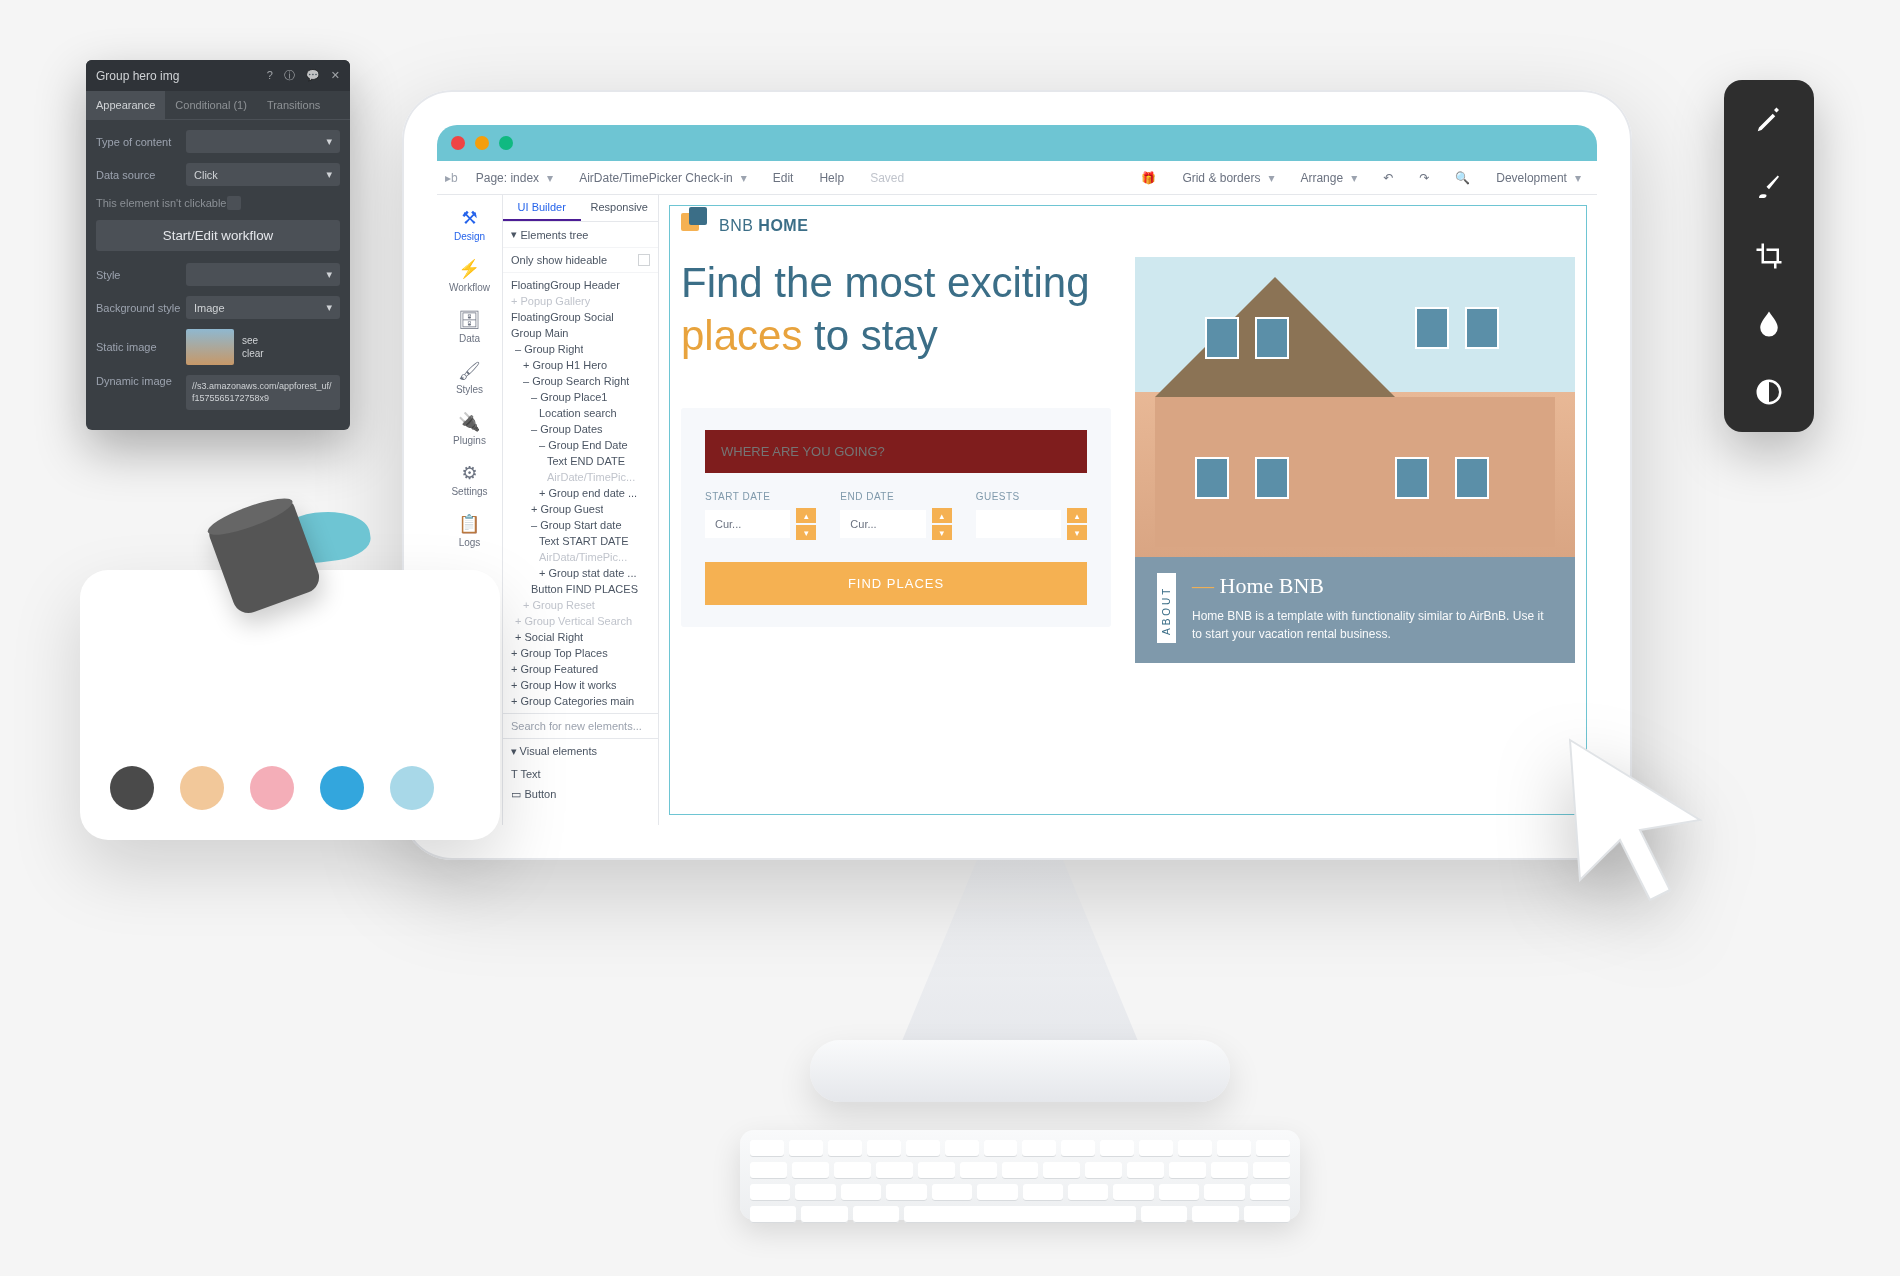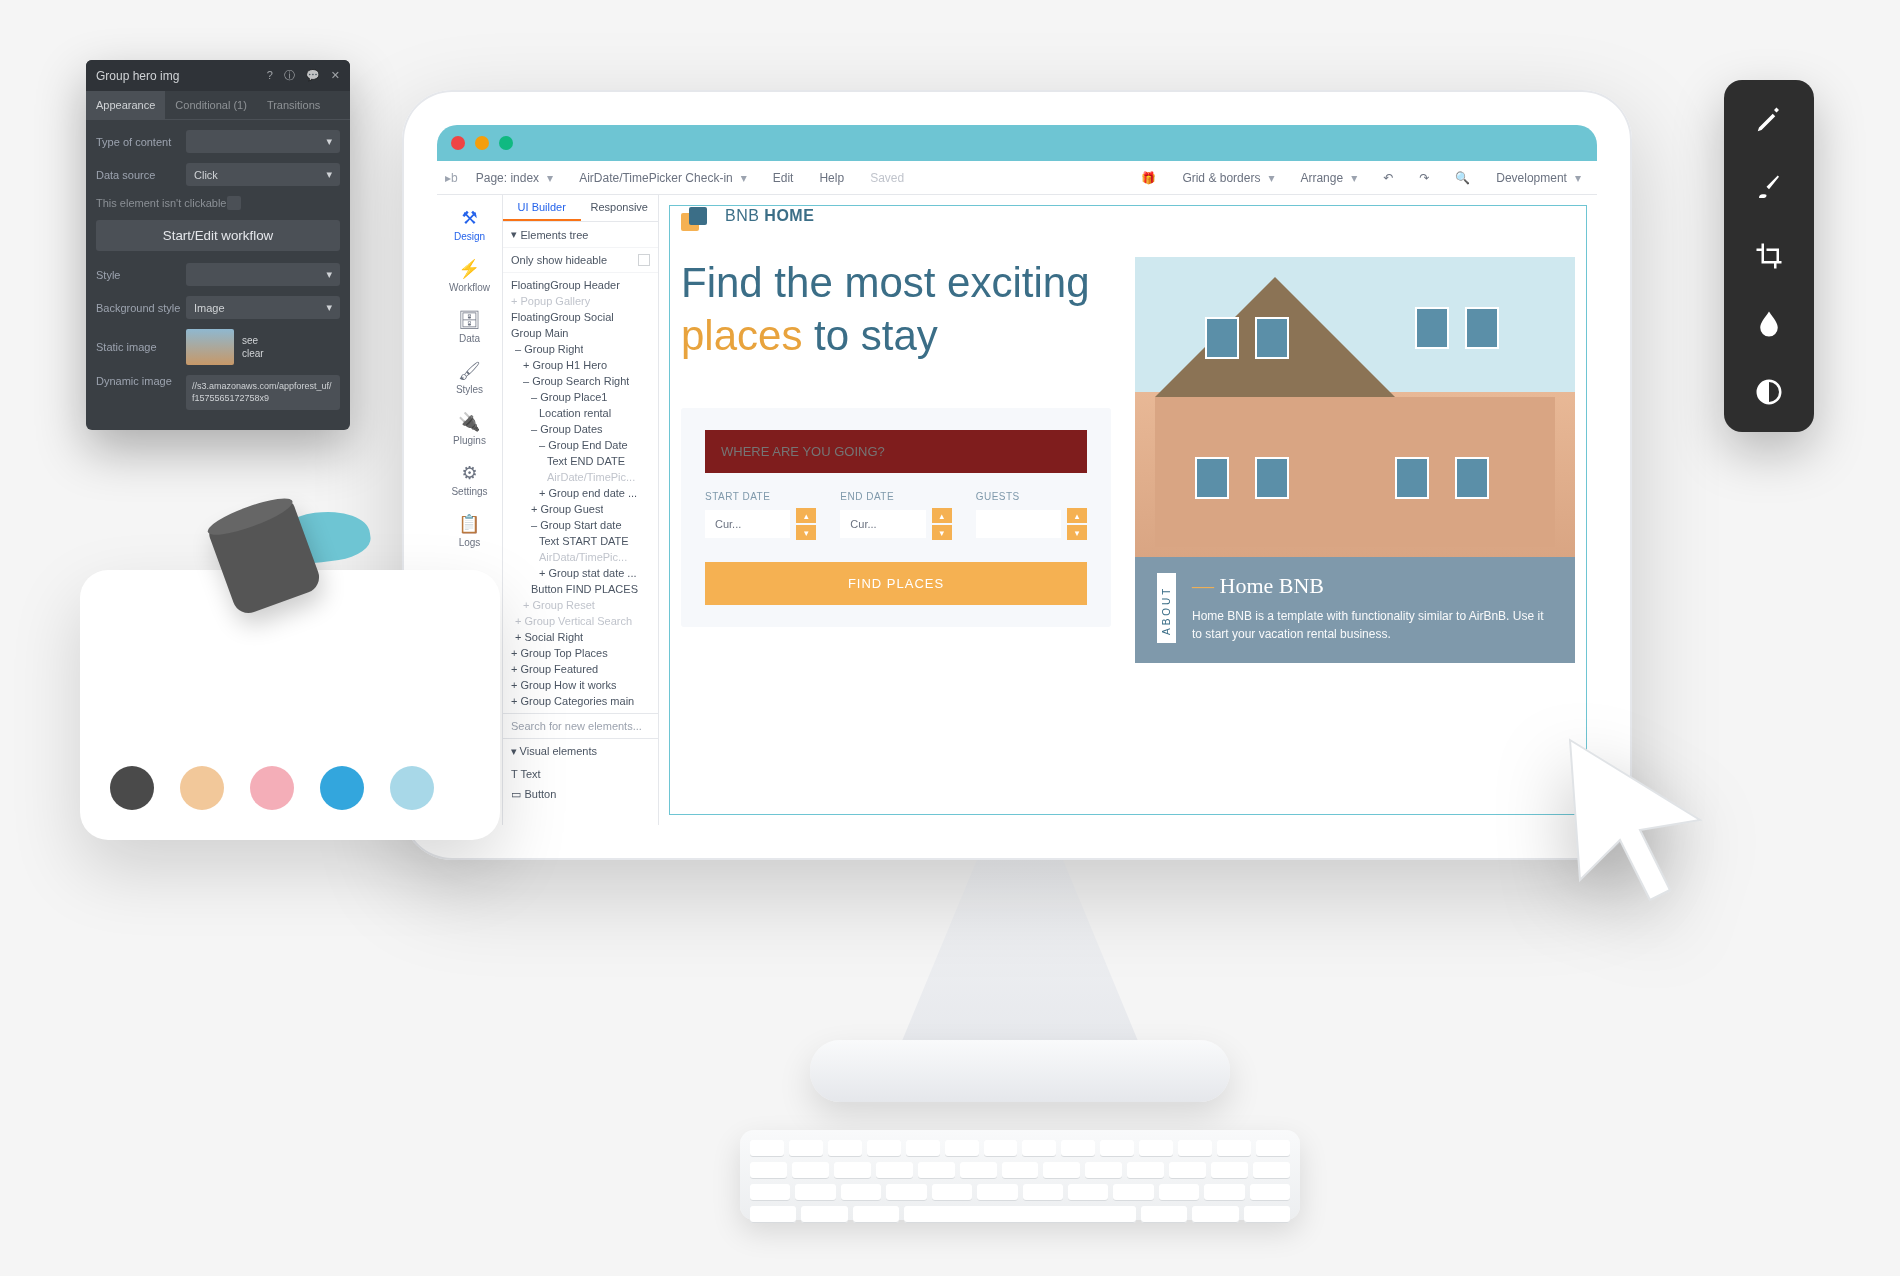--- a/index.html
+++ b/index.html
@@ -28,34 +28,34 @@
 
 .left-rail{width:66px;border-right:1px solid #e5e7eb;display:flex;flex-direction:column;align-items:center;padding-top:4px}
 .rail-item{width:100%;padding:8px 0;text-align:center;font-size:10px;color:#6b7280;cursor:pointer}
 .rail-item.active{color:#2563eb}
 .rail-icon{display:block;font-size:18px;margin-bottom:2px}
 
 
 .elements-panel{width:156px;border-right:1px solid #e5e7eb;font-size:11px;overflow:hidden;color:#4b5563}
 .panel-tabs{display:flex;border-bottom:1px solid #e5e7eb}
 .panel-tab{flex:1;text-align:center;padding:6px 0;cursor:pointer}
-.panel-tab.active{color:#2563eb;border-bottom:2px solid #f97316}
+.panel-tab.active{color:#2563eb;border-bottom:2px solid #4c1d95}
 .panel-section{padding:6px 8px;border-bottom:1px solid #f3f4f6;display:flex;align-items:center;gap:4px}
 .tree{padding:4px 0;max-height:440px;overflow:hidden}
 .tree-row{padding:2px 4px 2px 8px;white-space:nowrap;cursor:pointer;display:flex;}
 .tree-row .t{overflow:hidden;text-overflow:ellipsis}
 .tree-row.muted{color:#c0c4cc}
 .ind1{padding-left:12px}.ind2{padding-left:20px}.ind3{padding-left:28px}.ind4{padding-left:36px}.ind5{padding-left:44px}
 .search-new{padding:6px 8px;color:#9ca3af;border-top:1px solid #e5e7eb}
 .ve-section{padding:6px 8px;border-top:1px solid #e5e7eb}
 
 
 .canvas{flex:1;background:#fff;position:relative;overflow:hidden}
 .canvas-border{position:absolute;inset:10px 10px 10px 10px;border:1px solid #6ec5d3}
-.brand{display:flex;align-items:flex-start;gap:16px;padding:12px 22px}
+.brand{display:flex;align-items:flex-end;gap:10px;padding:12px 22px}
 .brand-logo{width:28px;height:28px;position:relative}
 .brand-logo .l1{position:absolute;left:0;top:6px;width:18px;height:18px;background:#f5b152;border-radius:2px}
 .brand-logo .l2{position:absolute;left:8px;top:0;width:18px;height:18px;background:#3b6e87;border-radius:2px}
 .brand-text{font-size:16px;color:#3b6e87;letter-spacing:.5px}
 .brand-text b{font-weight:700}
 .hero-wrap{display:flex;gap:24px;padding:10px 22px}
 .hero-left{flex:1}
 .hero-title{font-size:42px;font-weight:400;color:#3b6e87;line-height:1.25;font-family:Georgia,serif}
 .hero-title .accent{color:#e8a33d}
 .search-card{margin-top:46px;background:#f6f8fb;border-radius:3px;padding:22px 24px}
@@ -198,21 +198,21 @@
             <div class="tree-row ind2">
               <span class="t">+ Group H1 Hero</span>
             </div>
             <div class="tree-row ind2">
               <span class="t">– Group Search Right</span>
             </div>
             <div class="tree-row ind3">
               <span class="t">– Group Place1</span>
             </div>
             <div class="tree-row ind4">
-              <span class="t">Location rental</span>
+              <span class="t">Location search</span>
             </div>
             <div class="tree-row ind3">
               <span class="t">– Group Dates</span>
             </div>
             <div class="tree-row ind4">
               <span class="t">– Group End Date</span>
             </div>
             <div class="tree-row ind5">
               <span class="t">Text END DATE</span>
             </div>

